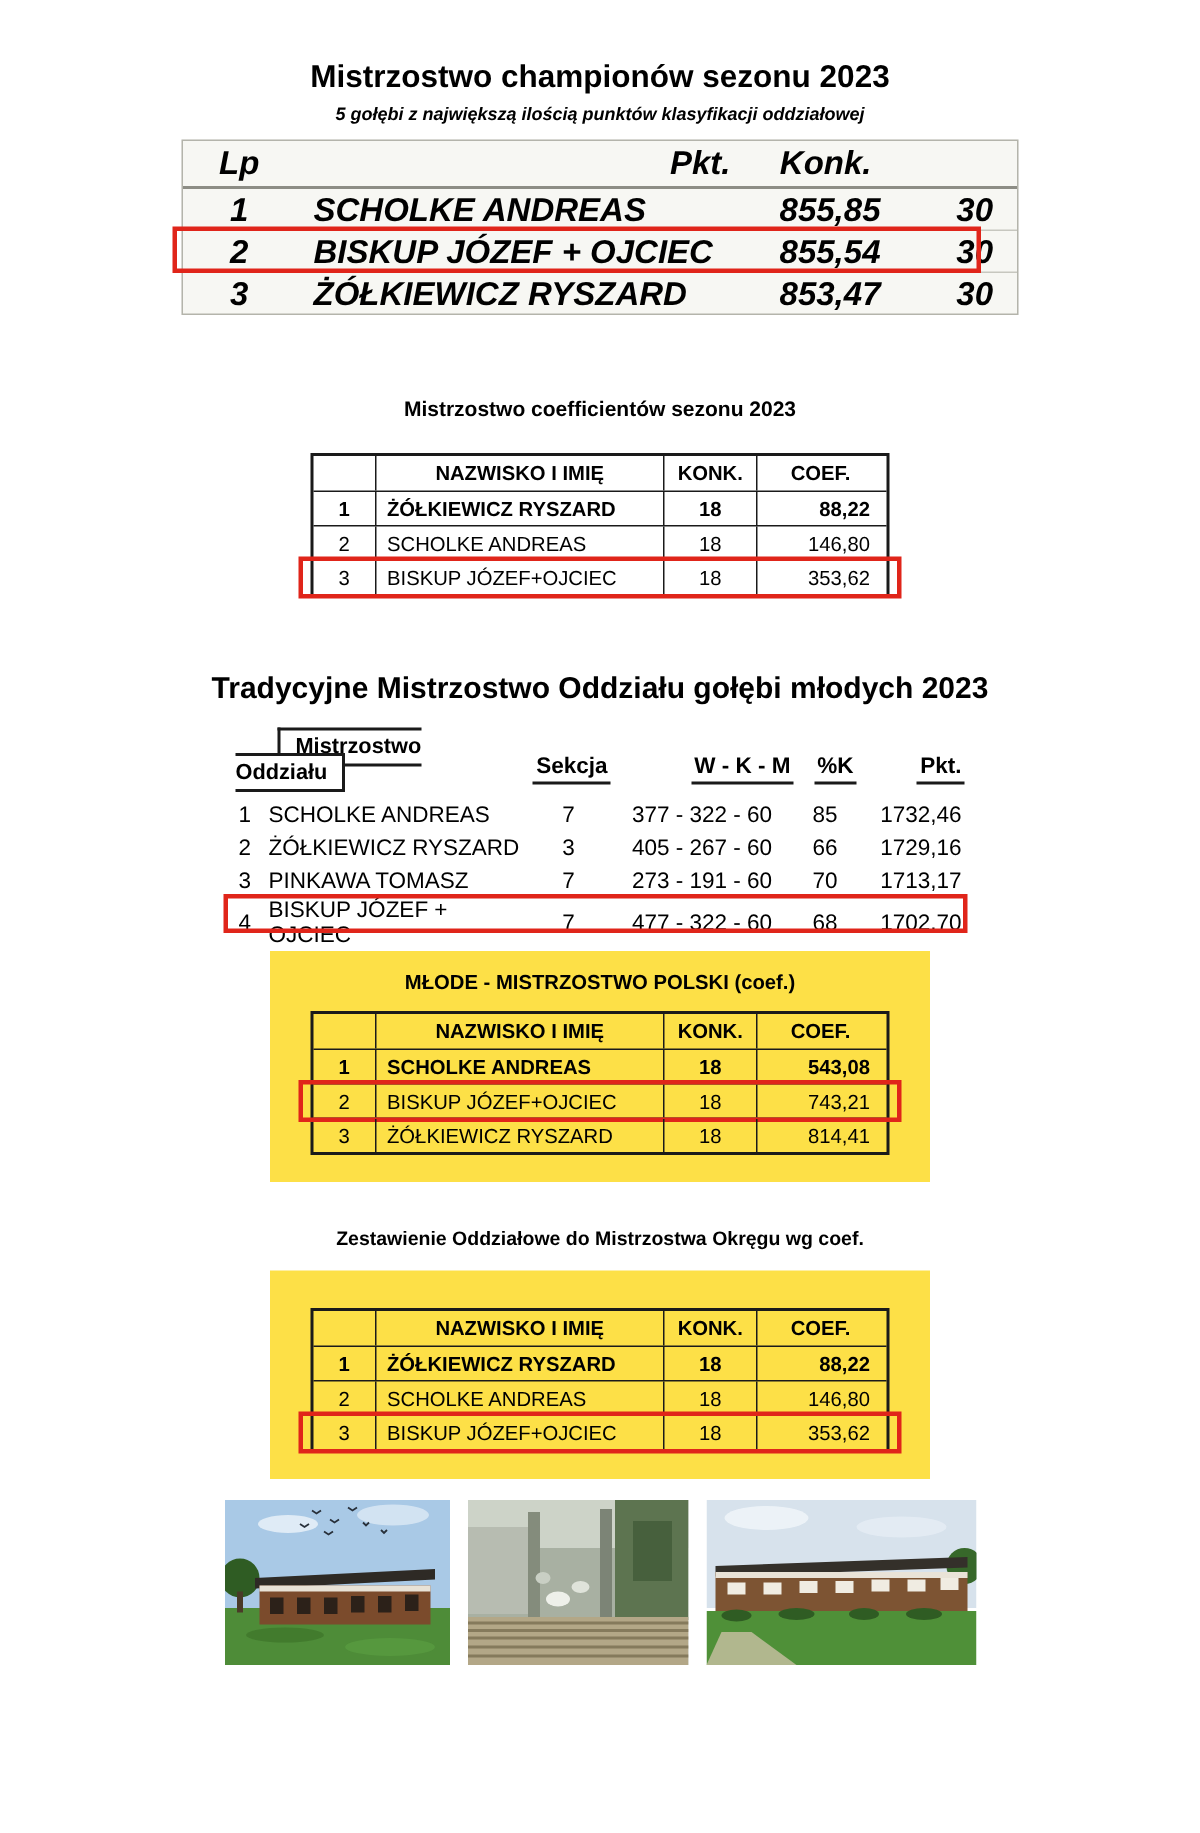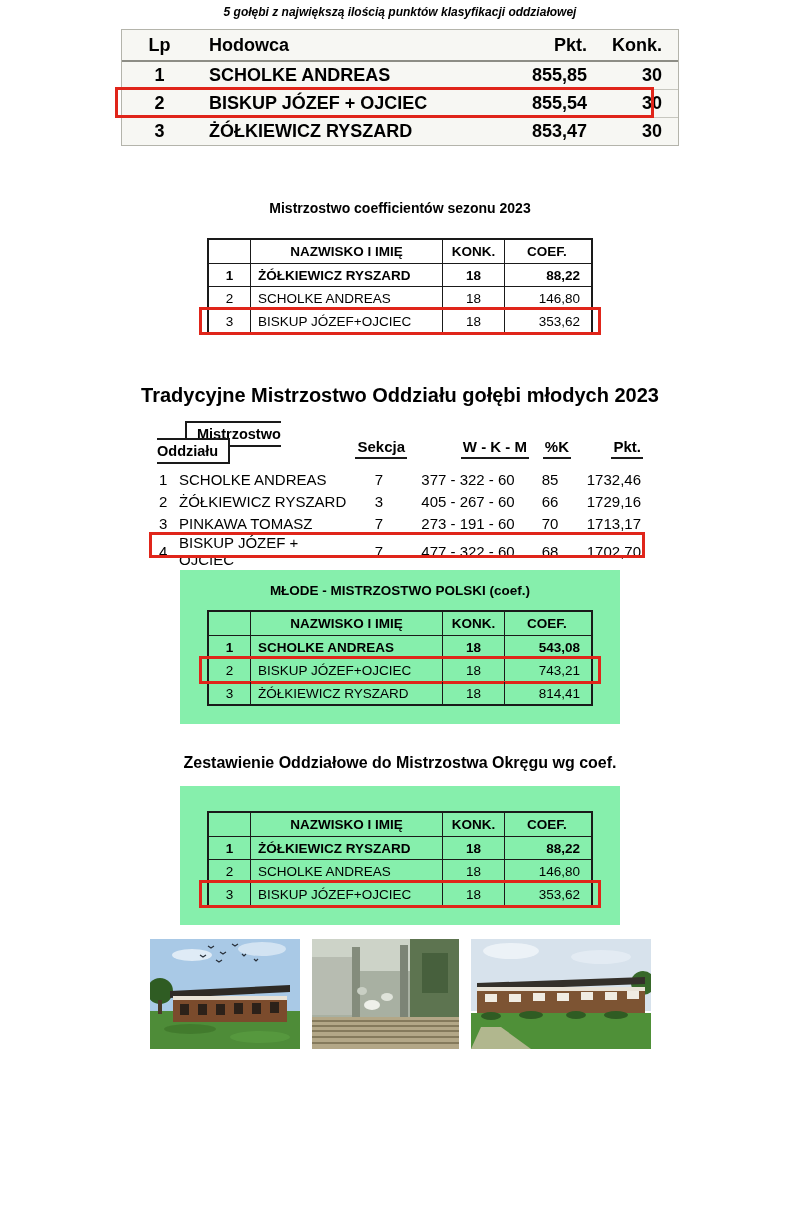--- a/index.html
+++ b/index.html
@@ -10,26 +10,26 @@
   :root{--red:#e0251a;--ink:#1a1a1a;}
   .page{width:800px;}
 
   
   .main-title{margin-top:16px;text-align:center;font-size:27px;font-weight:bold;letter-spacing:.2px;}
   .sec-head{text-align:center;font-weight:bold;}
   .h1{margin-top:40px;font-size:21px;}
   .h2{margin-top:54px;font-size:14px;}
   .h3{margin-top:50px;font-size:20px;}
   .h4{margin-top:48px;font-size:20px;}
-  .h5{margin-top:30px;font-size:16px;}
+  .h5{margin-top:30px;font-size:13px;}
   .sub-italic{margin-top:5px;text-align:center;font-size:12px;font-style:italic;font-weight:bold;}
 
   
   .t1{width:556px;margin:10px auto 0;background:#f7f7f3;border:1px solid #b4b4ab;
-      font-weight:bold;font-size:18px;}
+      font-weight:bold;font-size:22px;font-style:italic;}
   .t1 .row{display:grid;grid-template-columns:75px 300px 100px 81px;align-items:center;
       height:27px;border-bottom:1px solid #c7c7bf;position:relative;}
   .t1 .row.head{height:30px;border-bottom:2px solid #8d8d85;}
   .t1 .row:last-child{border-bottom:none;}
   .t1 .c-lp{text-align:center;}
   .t1 .c-name{padding-left:12px;}
   .t1 .c-pkt{text-align:right;padding-right:10px;}
   .t1 .c-konk{text-align:right;padding-right:16px;}
   .hl1::after{content:"";position:absolute;left:-7px;right:24px;top:-3px;bottom:-1px;
       border:3px solid var(--red);pointer-events:none;}
@@ -62,40 +62,40 @@
   .t3 .d-lp{text-align:left;padding-left:2px;}
   .t3 .d-name{text-align:left;}
   .t3 .d-sek{text-align:center;}
   .t3 .d-wkm{text-align:center;}
   .t3 .d-pk{text-align:center;}
   .t3 .d-pkt{text-align:right;padding-right:2px;}
   .hl3::after{content:"";position:absolute;left:-8px;right:-2px;top:-2px;bottom:-2px;
       border:3px solid var(--red);pointer-events:none;}
 
   
-  .panel{width:440px;margin:14px auto 0;background:#86efac;padding:13px 0 18px;}
+  .panel{width:440px;margin:14px auto 0;background:#fde047;padding:13px 0 18px;}
   .panel .sub{text-align:center;font-weight:bold;font-size:13.5px;}
   .panel .tbl{margin-top:12px;}
 
   
   .photos{display:flex;justify-content:center;align-items:flex-start;gap:12px;margin-top:14px;}
   .photo{display:block;}
 </style>
 </head>
 <body>
 
 <div class="page">
 
 
   <div>
+    <div class="sec-head h1">Mistrzostwo championów sezonu 2023</div>
     <div class="sub-italic">5 gołębi z największą ilością punktów klasyfikacji oddziałowej</div>
     <div class="t1">
       <div class="row head">
         <div class="c-lp">Lp</div>
-        <div class="c-name">Hodowca</div>
         <div class="c-pkt">Pkt.</div>
         <div class="c-konk">Konk.</div>
       </div>
       <div class="row">
         <div class="c-lp">1</div>
         <div class="c-name">SCHOLKE ANDREAS</div>
         <div class="c-pkt">855,85</div>
         <div class="c-konk">30</div>
       </div>
       <div class="row hl1">

